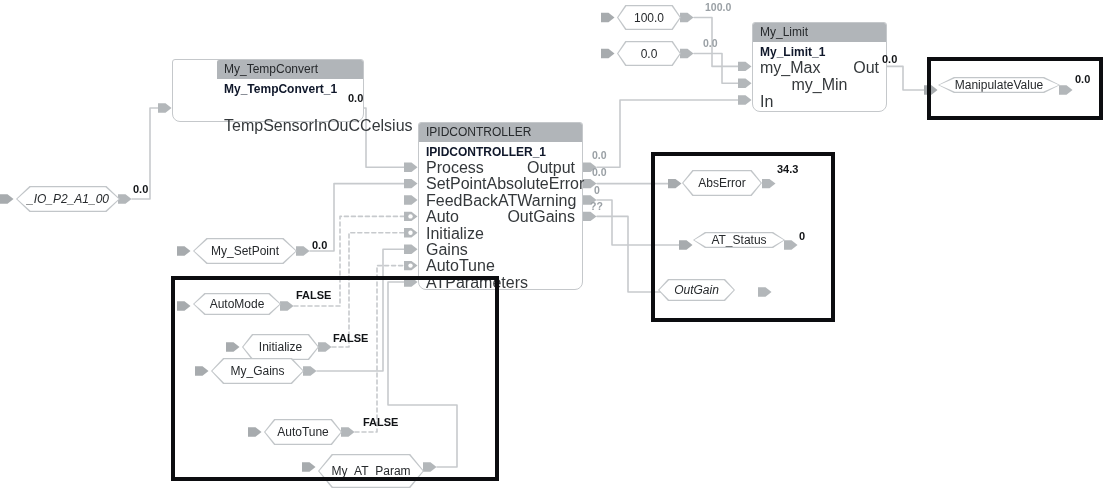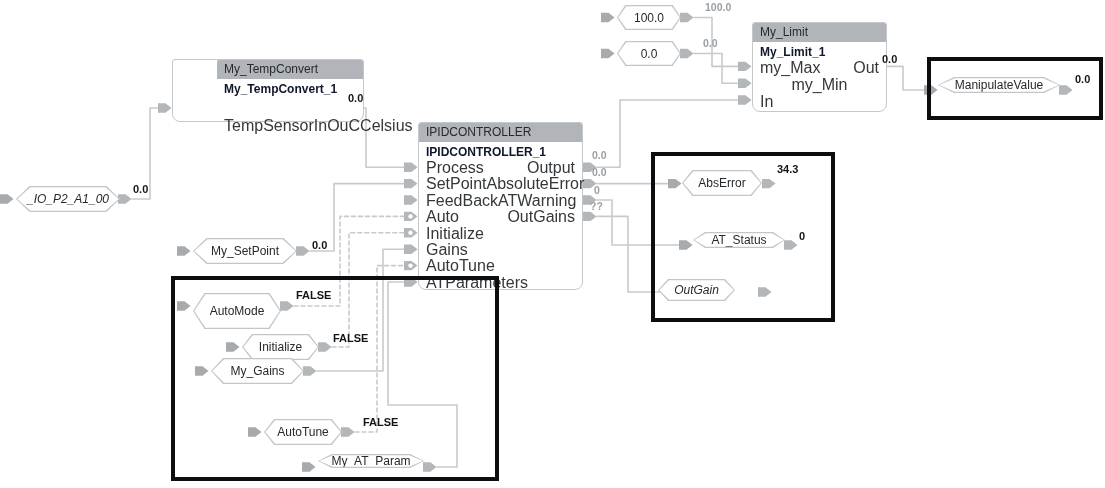--- a/index.html
+++ b/index.html
@@ -172,41 +172,41 @@
   <div class="tag" style="left:16px;top:186px;width:104px;height:26px;font-style:italic;">
     <div class="tag-inner">
         <span>_IO_P2_A1_00</span>
       </div>
     </div>
   <div class="tag" style="left:193px;top:238px;width:104px;height:26px;">
     <div class="tag-inner">
         <span>My_SetPoint</span>
       </div>
     </div>
-  <div class="tag" style="left:193px;top:293px;width:88px;height:36px;">
+  <div class="tag" style="left:193px;top:293px;width:88px;height:22px;">
     <div class="tag-inner">
         <span>AutoMode</span>
       </div>
     </div>
   <div class="tag" style="left:242px;top:334px;width:77px;height:26px;">
     <div class="tag-inner">
         <span>Initialize</span>
       </div>
     </div>
   <div class="tag" style="left:211px;top:358px;width:93px;height:26px;">
     <div class="tag-inner">
         <span>My_Gains</span>
       </div>
     </div>
   <div class="tag" style="left:264px;top:419px;width:78px;height:26px;">
     <div class="tag-inner">
         <span>AutoTune</span>
       </div>
     </div>
-  <div class="tag" style="left:318px;top:454px;width:106px;height:14px;">
+  <div class="tag" style="left:318px;top:454px;width:106px;height:34px;">
     <div class="tag-inner">
         <span>My_AT_Param</span>
       </div>
     </div>
   <div class="tag" style="left:617px;top:5px;width:64px;height:25px;">
     <div class="tag-inner">
         <span>100.0</span>
       </div>
     </div>
   <div class="tag" style="left:617px;top:41px;width:64px;height:25px;">

